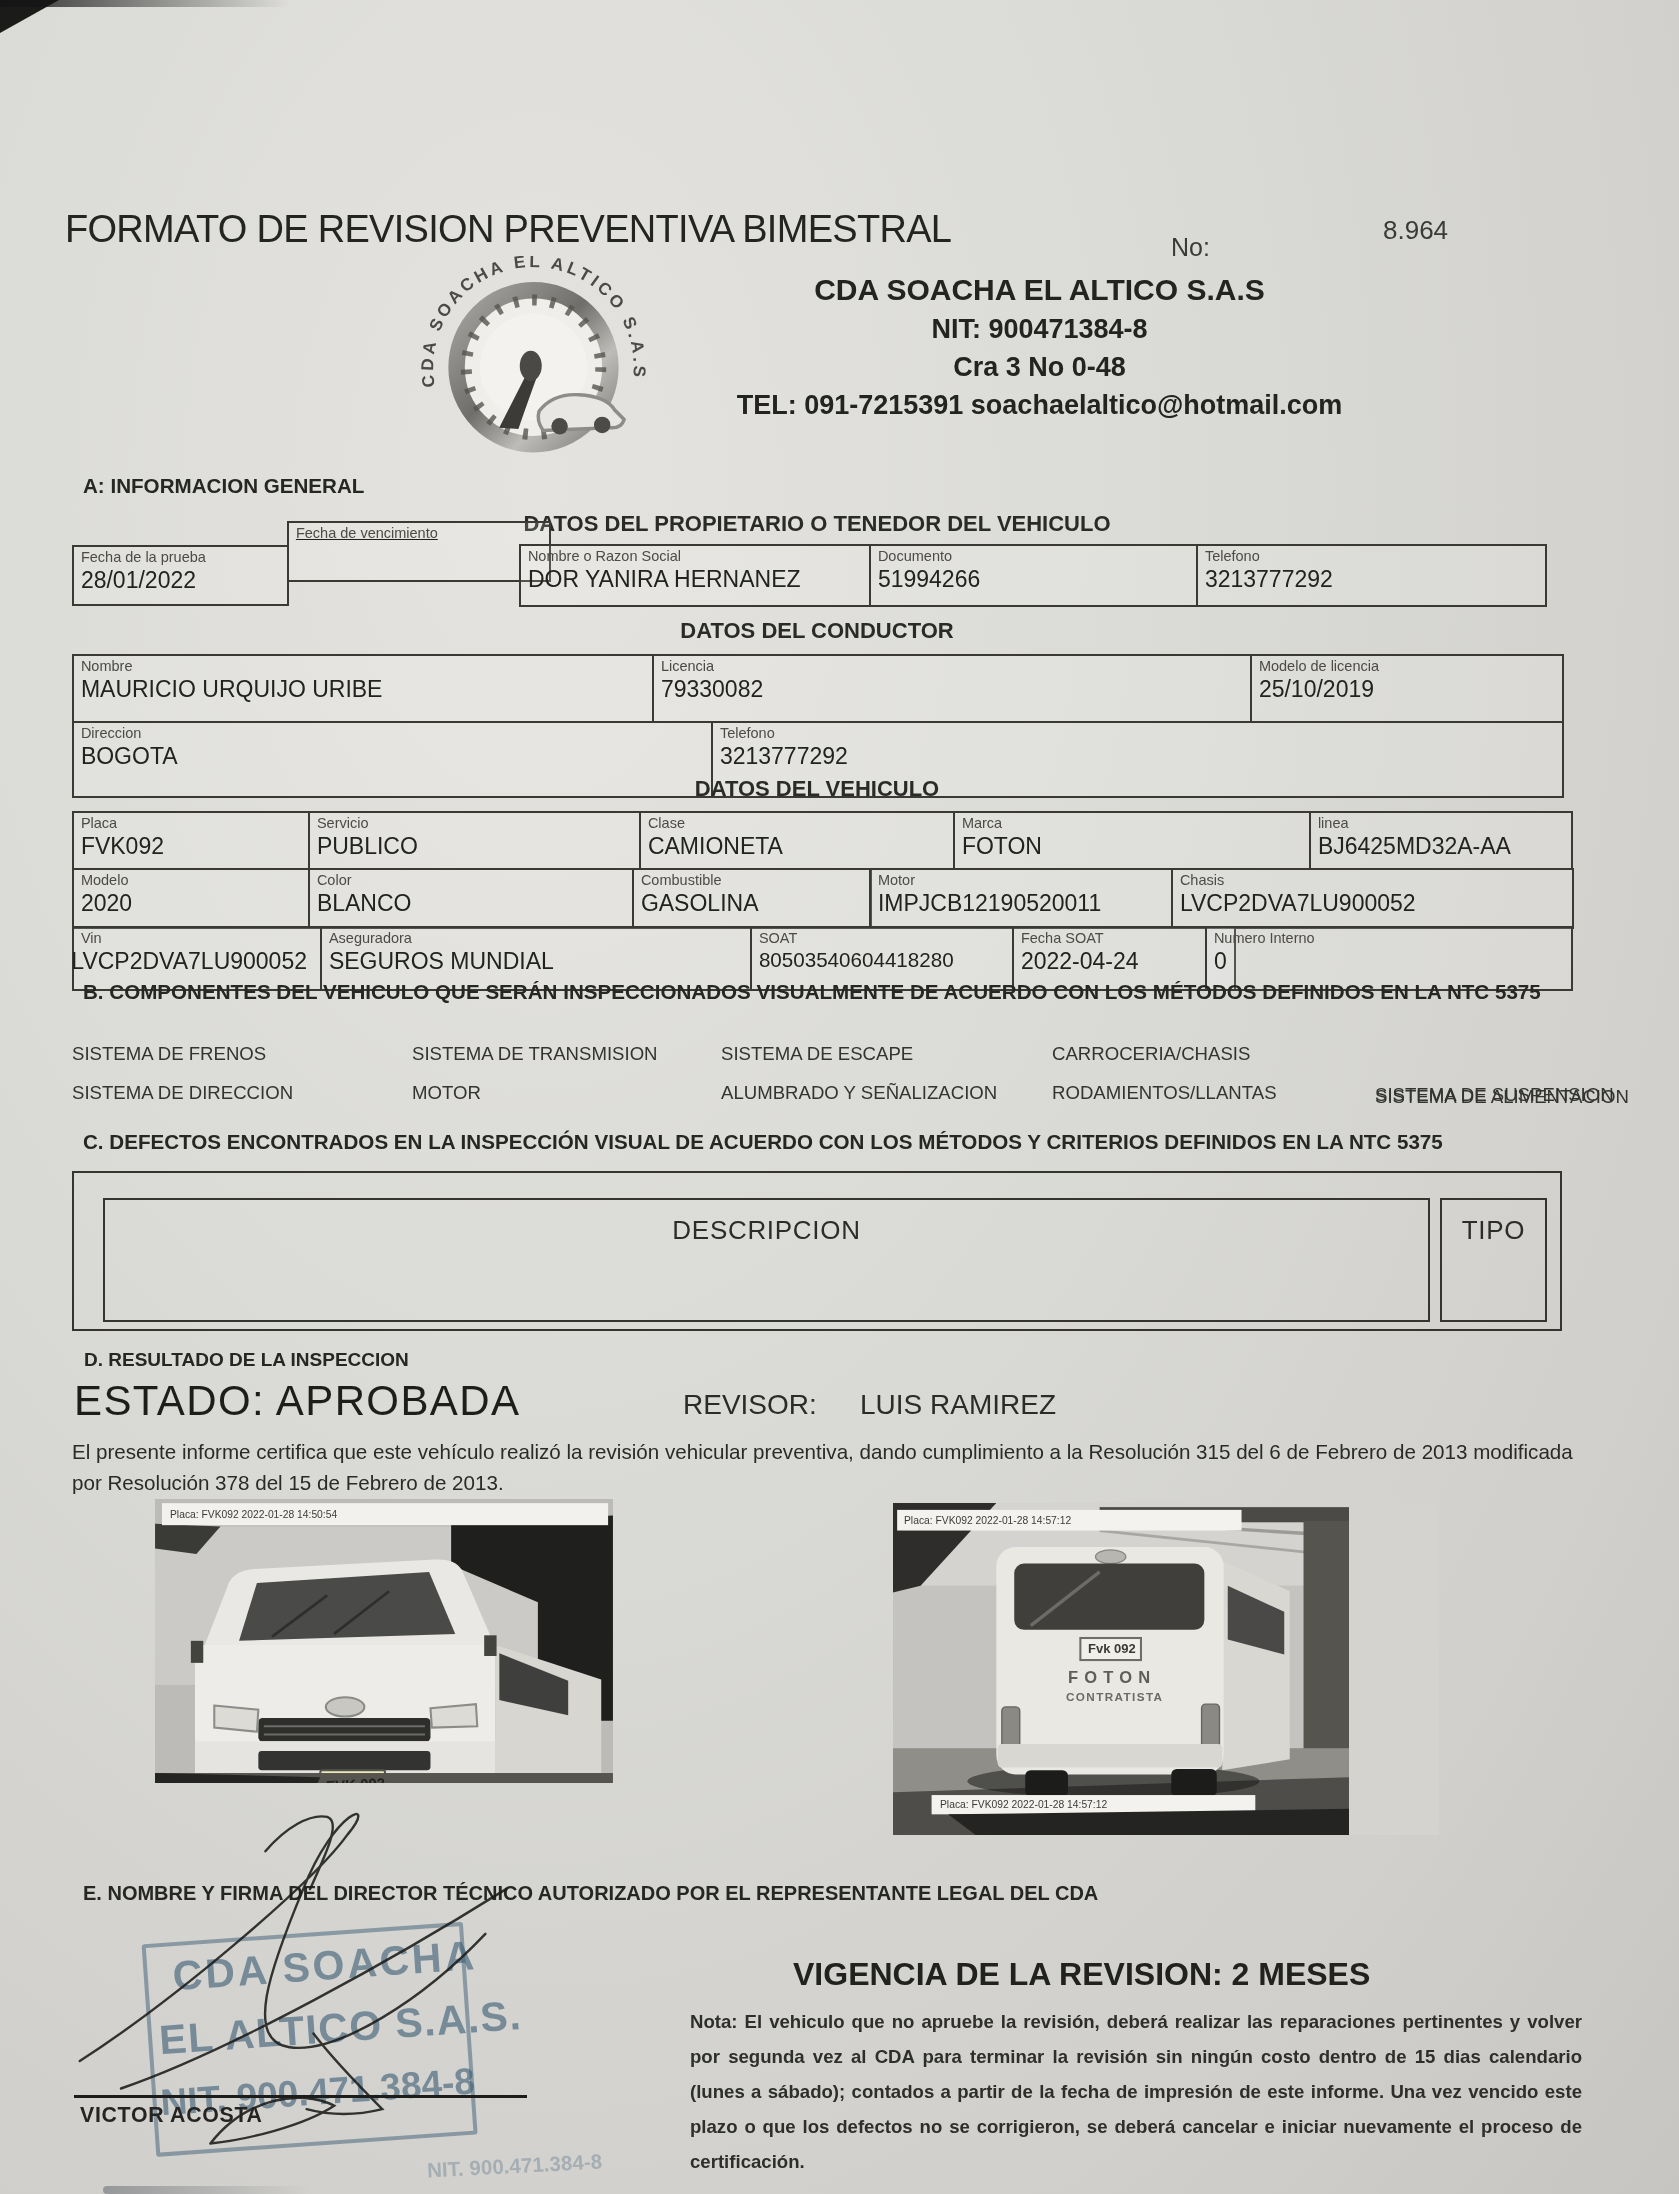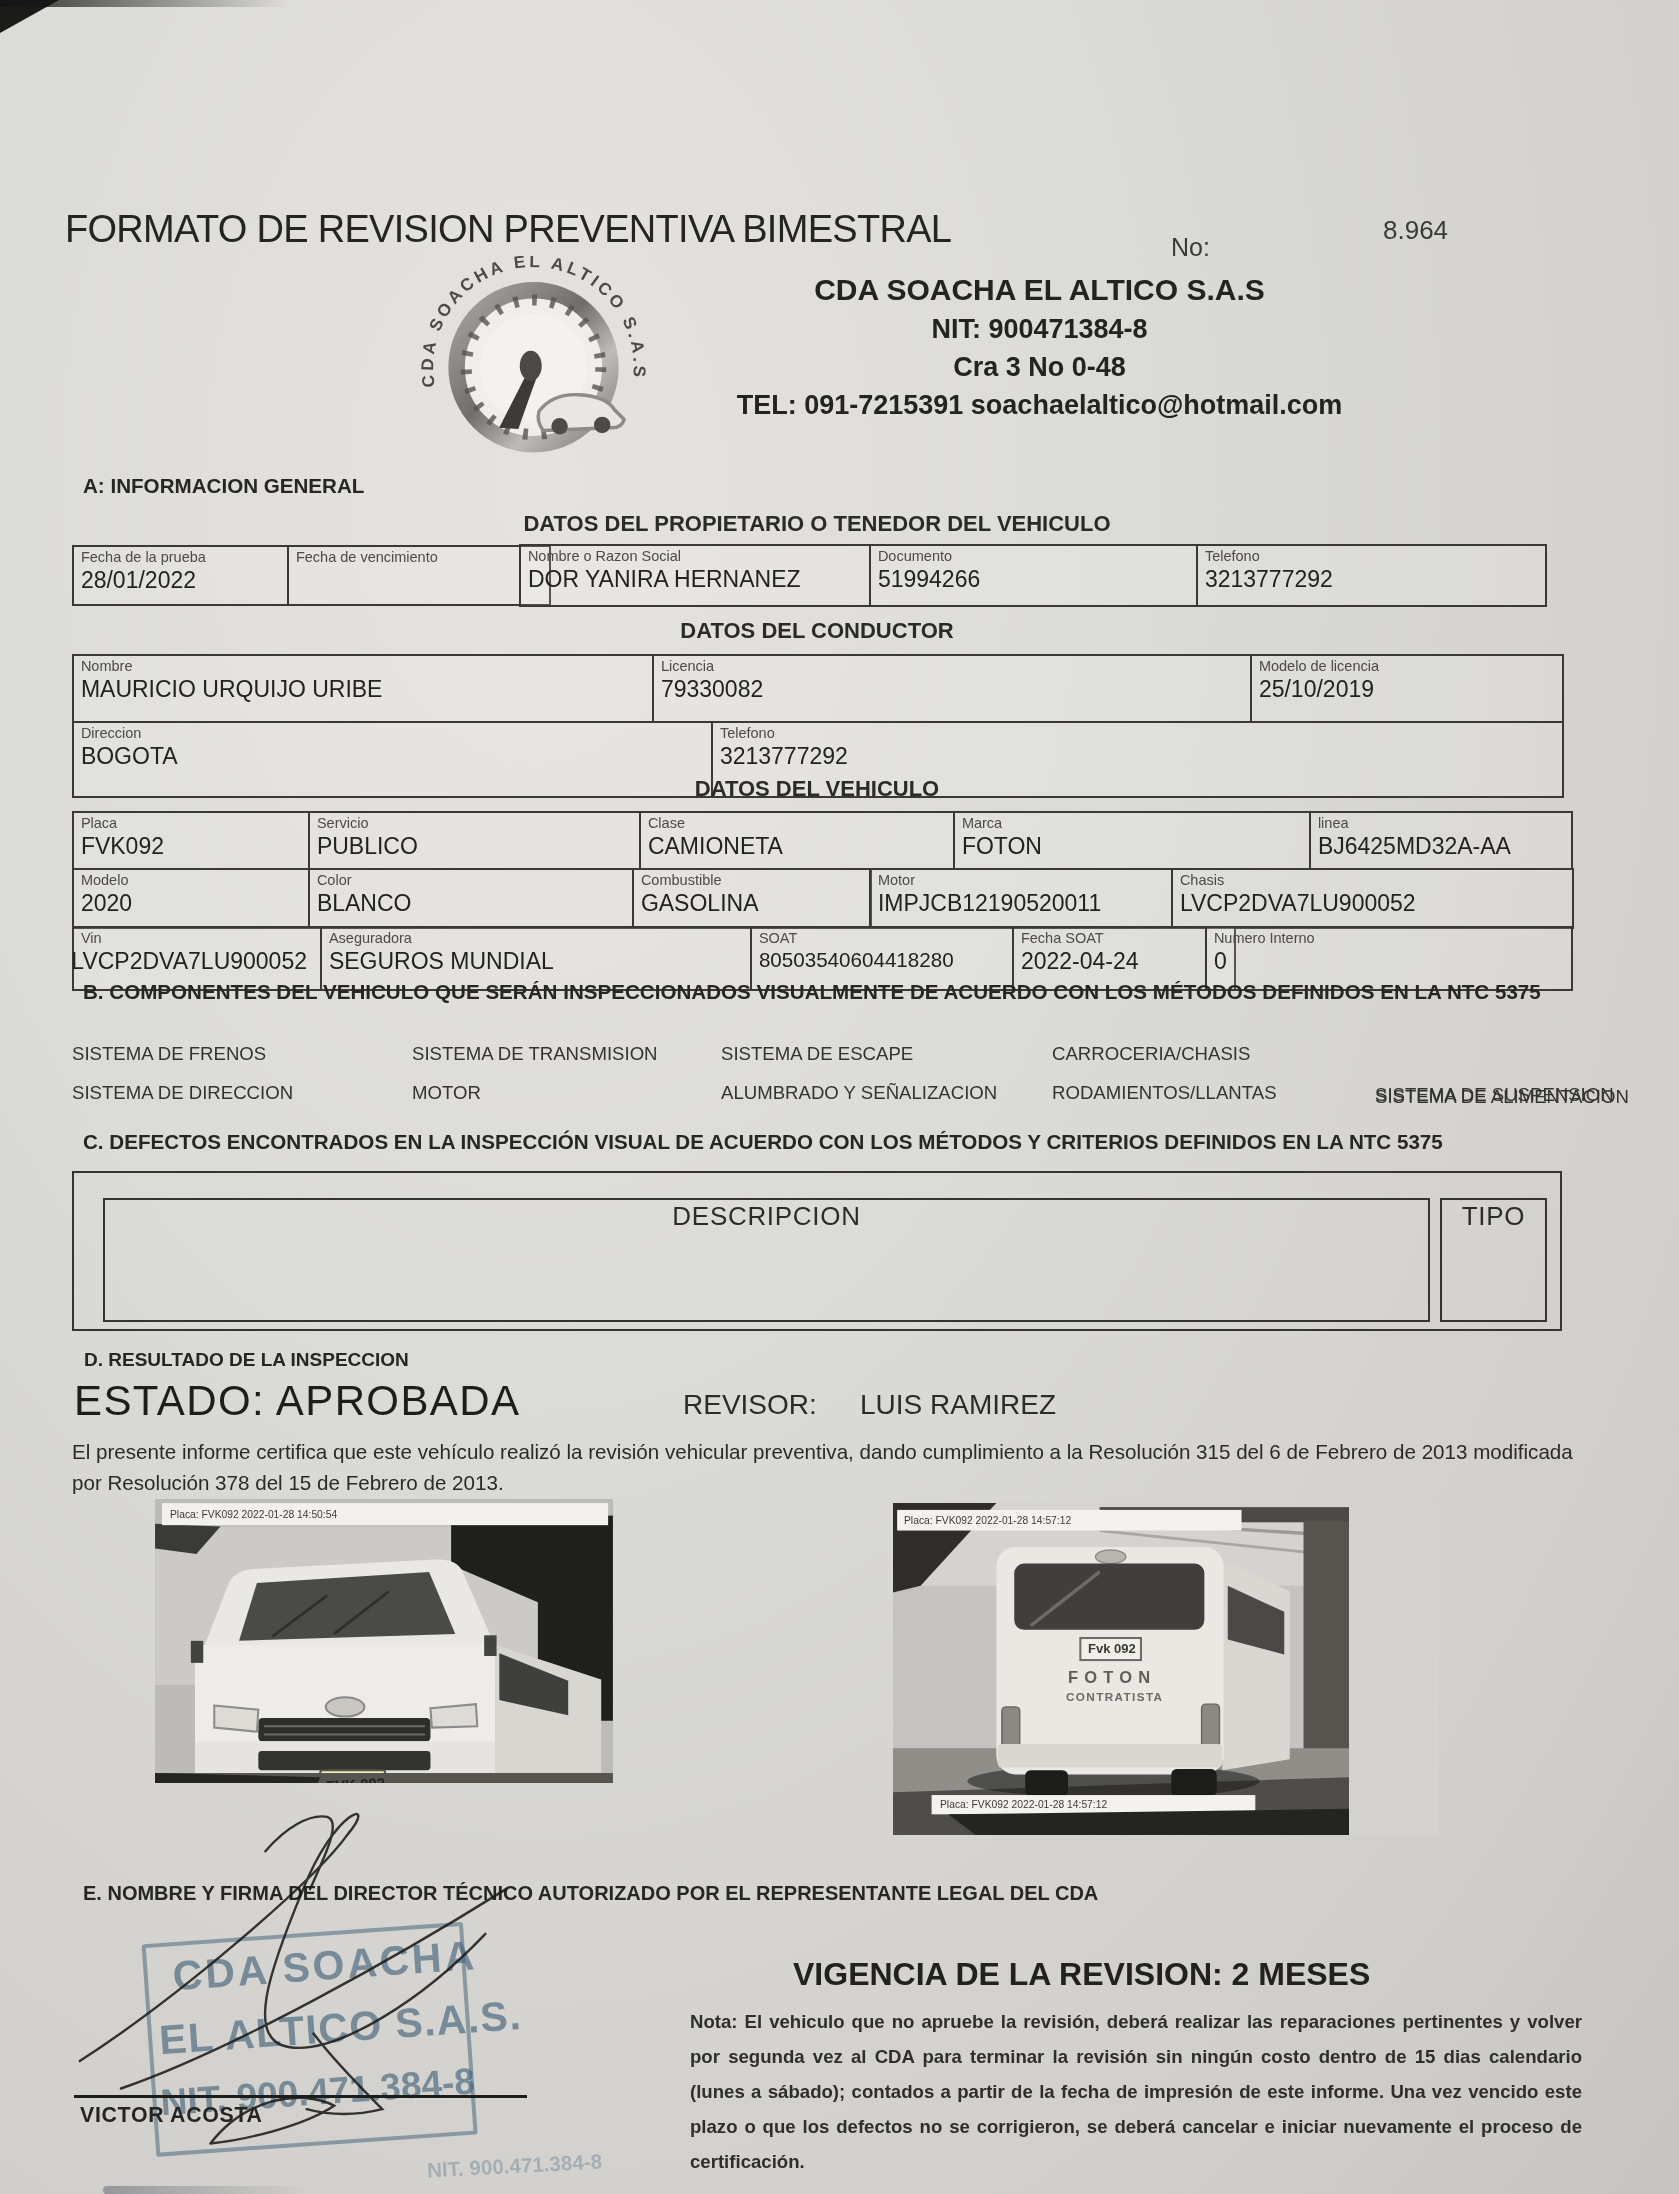--- a/index.html
+++ b/index.html
@@ -36,21 +36,21 @@
   .cell { position:absolute; border:2.1px solid #3a3933; padding:2.1px 6.9px 1.4px 6.9px; background:rgba(255,255,255,0.14); }
   .cell .lbl { font-size:14.5px; color:#4c4b46; white-space:nowrap; }
   .cell .val { font-size:23px; color:#22221f; margin-top:2.1px; white-space:nowrap; }
 
   .comp-item { position:absolute; font-size:18.6px; font-weight:500; color:#333330; white-space:nowrap; }
 
   
   .def-outer { left:72px; top:1171px; width:1490px; height:160px; border:2.8px solid #35342f; }
   .def-desc  { left:103px; top:1198px; width:1327px; height:124px; border:2.8px solid #35342f; text-align:center; }
   .def-tipo  { left:1440px; top:1198px; width:107px; height:124px; border:2.8px solid #35342f; text-align:center; }
-  .def-head { font-size:26px; color:#2c2c29; margin-top:1px; letter-spacing:0.7px; }
+  .def-head { font-size:26px; color:#2c2c29; margin-top:15px; letter-spacing:0.7px; }
 
   .estado { left:74px; top:1377px; font-size:42px; font-weight:500; letter-spacing:1.4px; color:#1d1d1b; }
   .revisor-l { left:683px; top:1389px; font-size:28px; color:#2b2b29; }
   .revisor-v { left:860px; top:1389px; font-size:28px; color:#2b2b29; }
   .cert { left:72px; top:1436px; width:1511px; font-size:20.6px; line-height:31px; color:#2a2a27; }
 
   
   .photo { overflow:hidden; background:#bcbbb7; }
   .photo svg { position:absolute; left:0; top:0; }
   .cap { position:absolute; font-size:10.3px; color:#3c3b38; white-space:nowrap; letter-spacing:0px; }
@@ -121,21 +121,21 @@
   </div>
 
   <div class="abs sec-h" style="left:83px; top:474px; font-size:20.6px;">A: INFORMACION GENERAL</div>
   <div class="abs tbl-title" style="top:511px;">DATOS DEL PROPIETARIO O TENEDOR DEL VEHICULO</div>
 
   <div>
     <div class="cell" style="left:72px; top:545px; width:217px; height:61px;">
       <div class="lbl">Fecha de la prueba</div>
       <div class="val">28/01/2022</div>
     </div>
-    <div class="cell" style="left:287px; top:545px; width:264px; height:61px;">
+    <div class="cell" style="left:287px; top:521px; width:264px; height:61px;text-decoration:underline;">
       <div class="lbl">Fecha de vencimiento</div>
       <div class="val"></div>
     </div>
     <div class="cell" style="left:519px; top:544px; width:352px; height:63px;">
       <div class="lbl">Nombre o Razon Social</div>
       <div class="val">DOR YANIRA HERNANEZ</div>
     </div>
     <div class="cell" style="left:869px; top:544px; width:329px; height:63px;">
       <div class="lbl">Documento</div>
       <div class="val">51994266</div>

